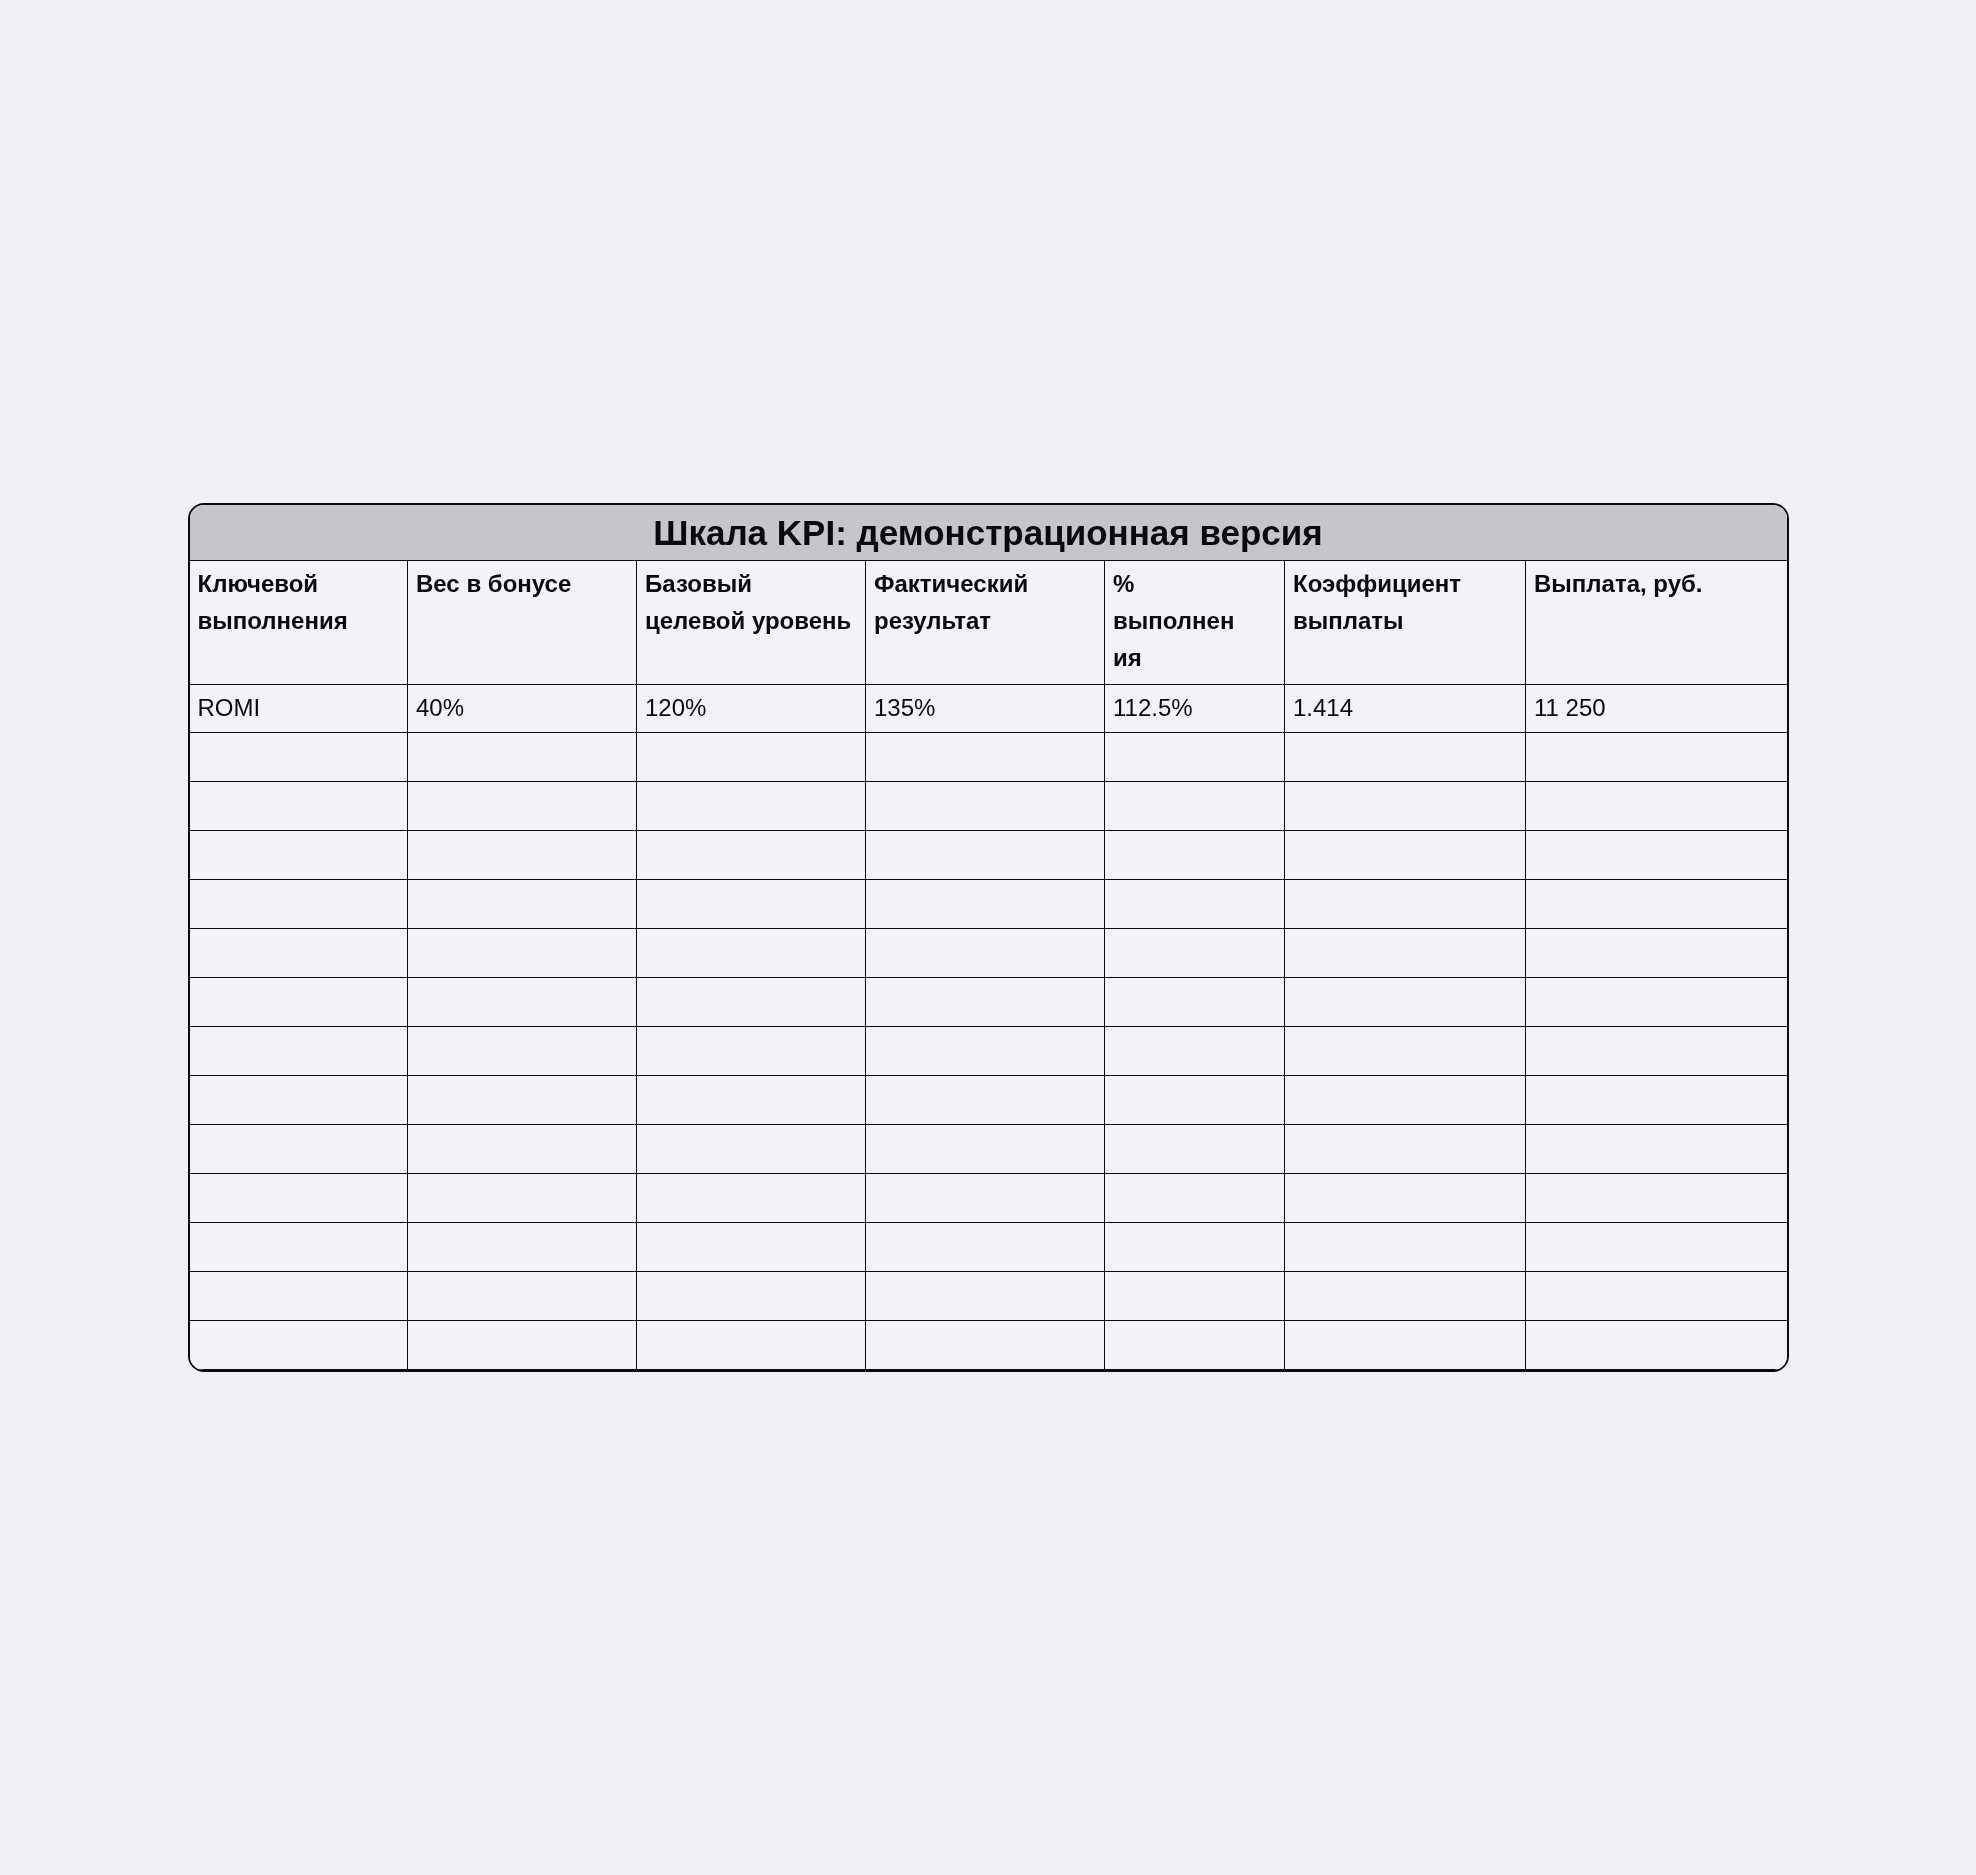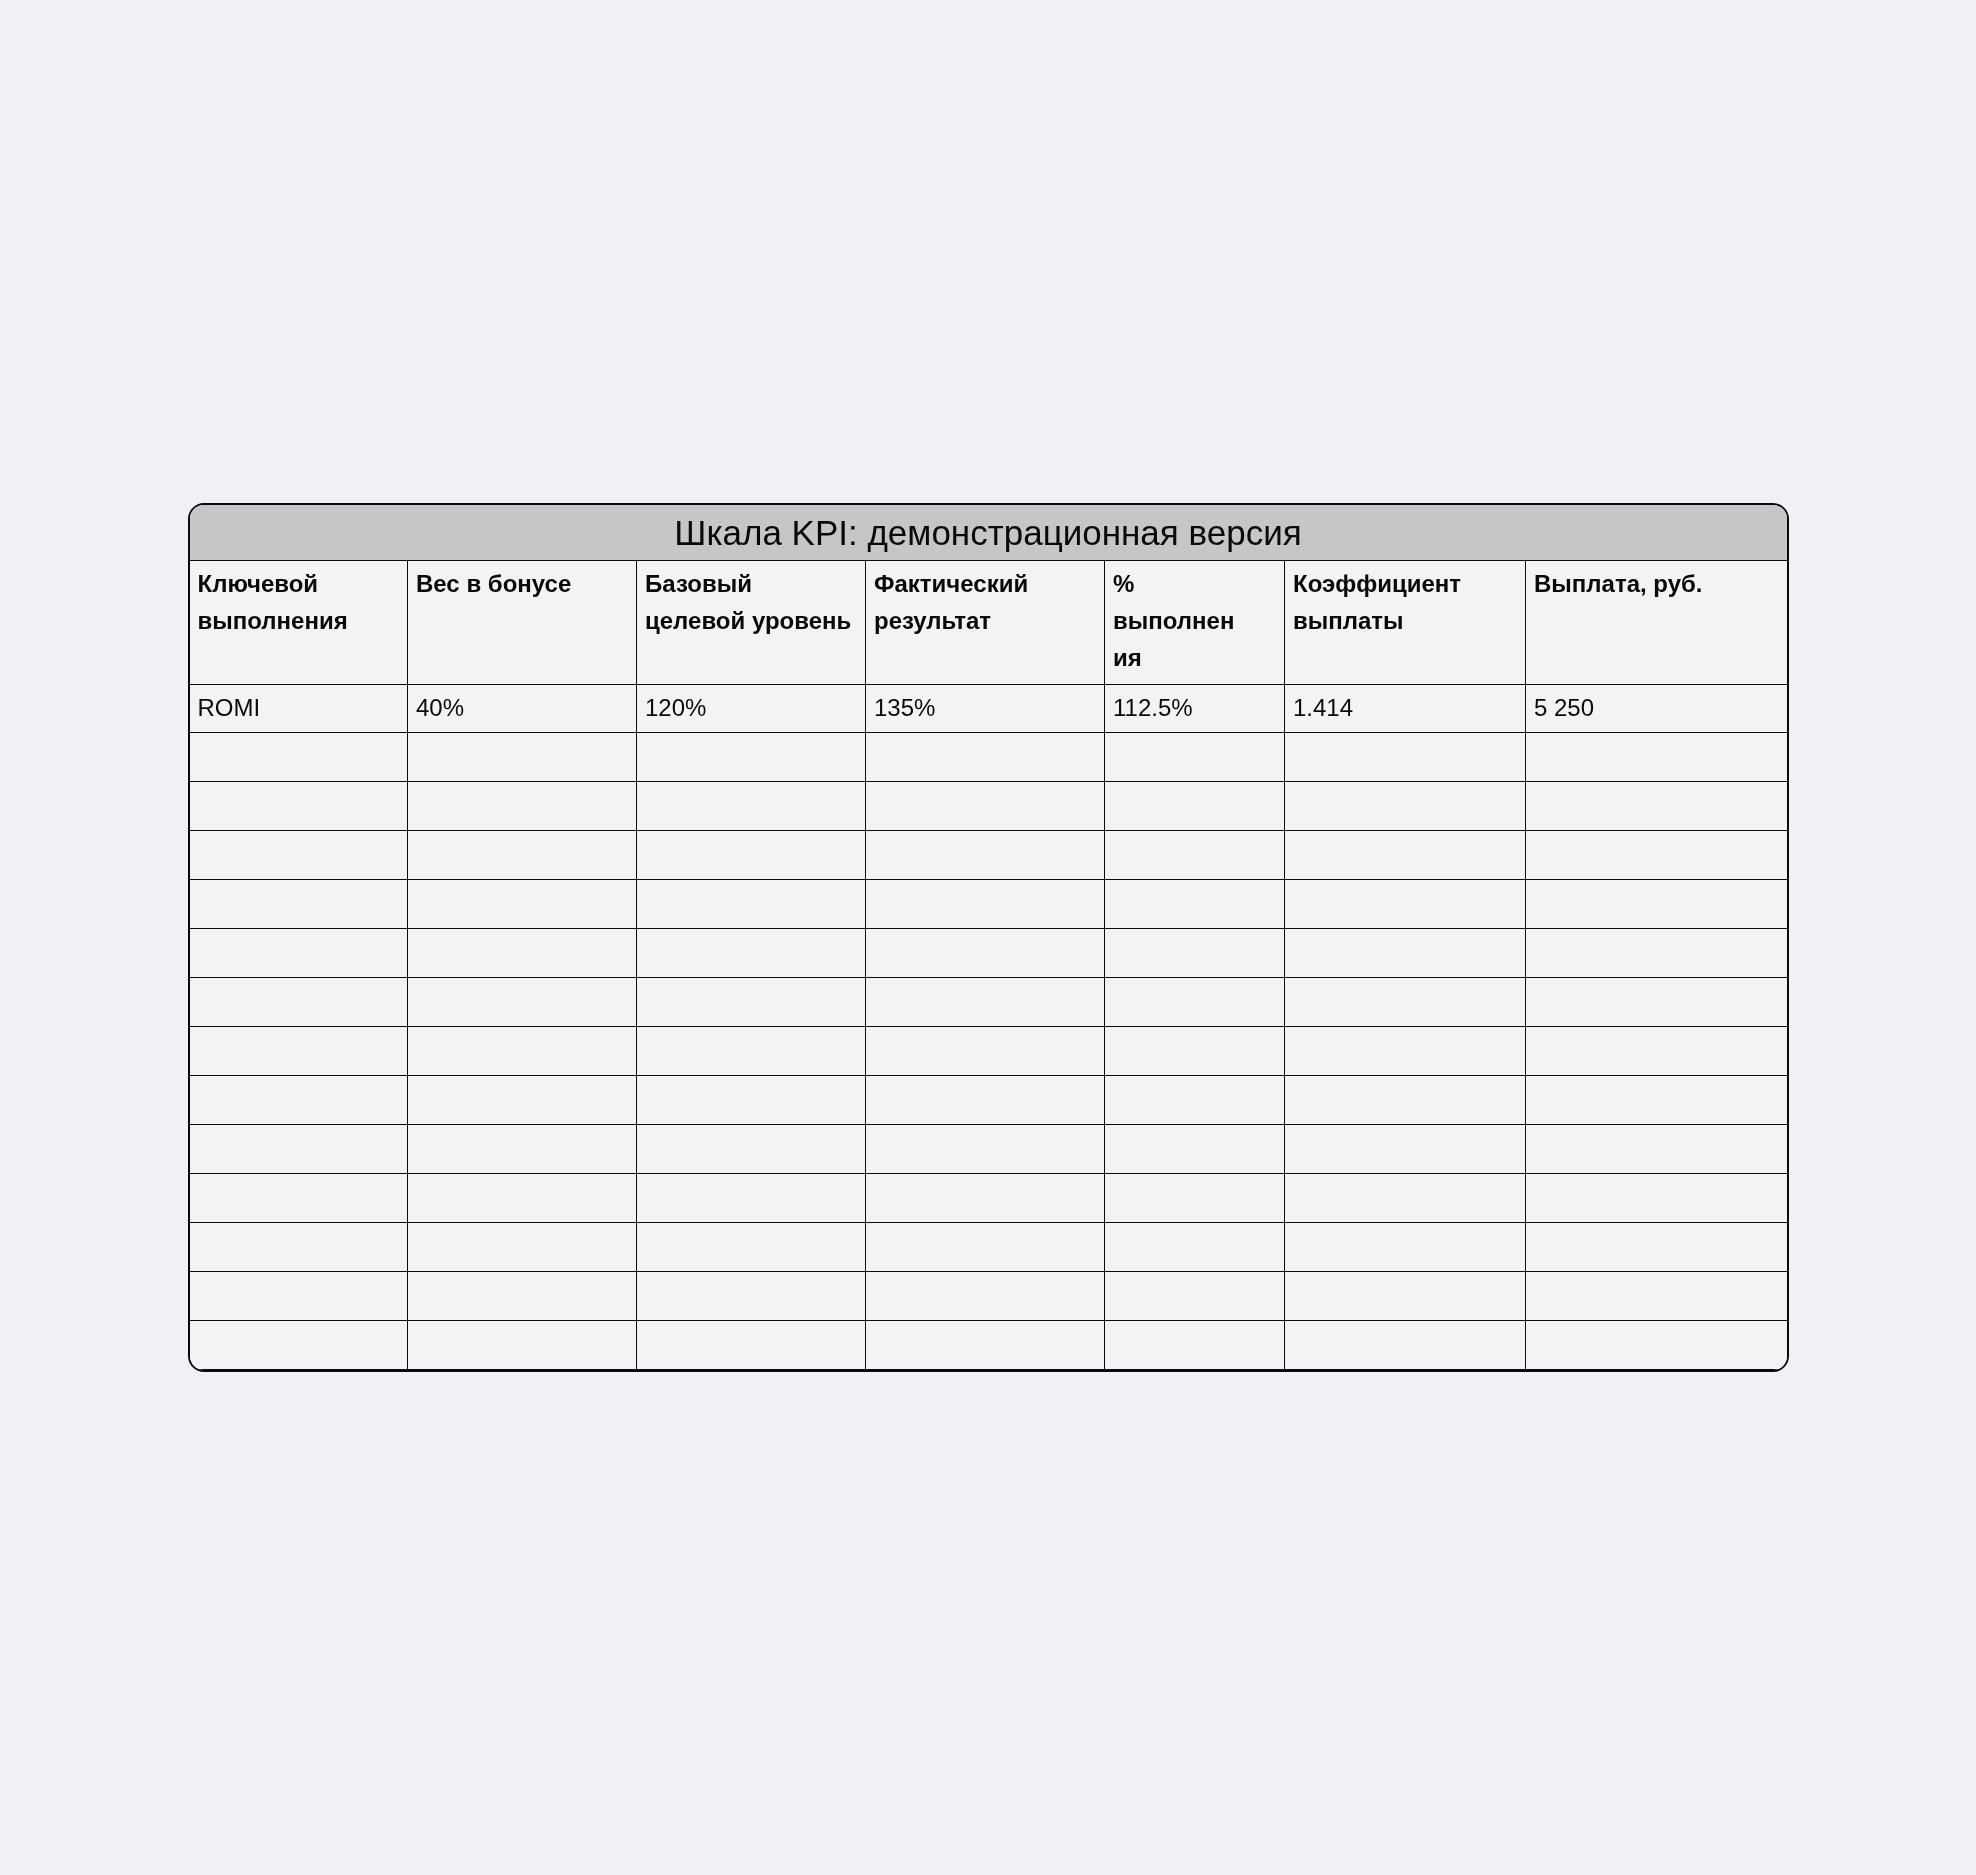--- a/index.html
+++ b/index.html
@@ -25,21 +25,21 @@
     overflow: hidden;
     background: #f2f3f5;
   }
   .title-bar {
     height: 55px;
     line-height: 55px;
     background: #c5c6c8;
     border-bottom: 1.6px solid #0b0b0d;
     text-align: center;
     font-size: 35px;
-    font-weight: normal;
+    font-weight: bold;
     letter-spacing: 0px;
   }
   table {
     width: 100%;
     table-layout: fixed;
     border-collapse: collapse;
     background: #f2f3f5;
   }
   th, td {
     border: 1.6px solid #0b0b0d;
@@ -97,21 +97,21 @@
       </tr>
     </thead>
     <tbody>
       <tr class="r-std">
         <td>ROMI</td>
         <td>40%</td>
         <td>120%</td>
         <td>135%</td>
         <td>112.5%</td>
         <td>1.414</td>
-        <td>5 250</td>
+        <td>11 250</td>
       </tr>
     <tr class="r-empty">
           <td></td>
           <td></td>
           <td></td>
           <td></td>
           <td></td>
           <td></td>
           <td></td>
         </tr>

